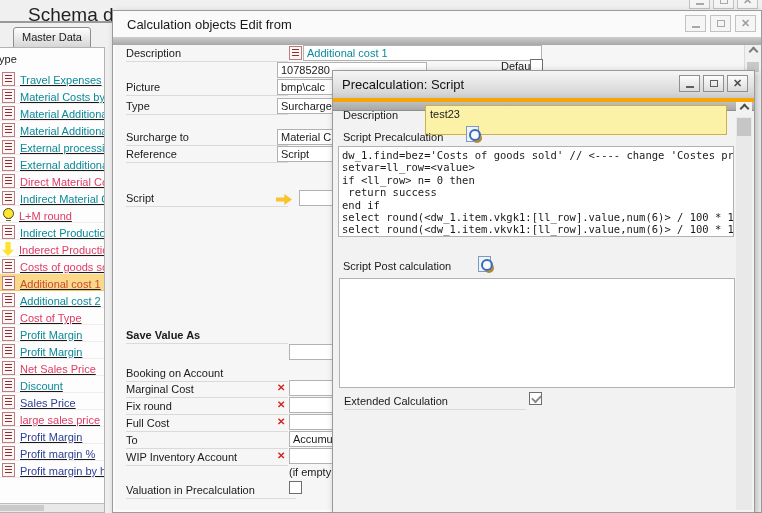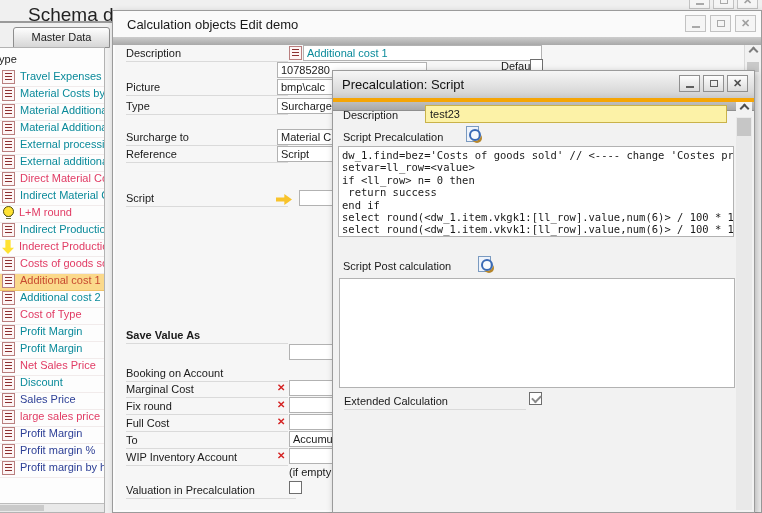--- a/index.html
+++ b/index.html
@@ -15,29 +15,29 @@
           display:flex; align-items:center; justify-content:center; position:relative; }
   .wbtn .g-min { width:8px; height:2px; background:#a9a9a9; margin-top:6px; }
   .wbtn .g-max { width:8px; height:7px; border:1.5px solid #a9a9a9; }
   .wbtn .g-close { color:#a0a0a0; font-size:11px; font-weight:bold; line-height:1; }
   .wbtn.dark { background:linear-gradient(#fdfdfd,#dcdcdc); border-color:#8f8f8f; }
   .wbtn.dark .g-min { background:#5f5f5f; }
   .wbtn.dark .g-max { border-color:#5f5f5f; }
   .wbtn.dark .g-close { color:#4f4f4f; }
 
   
-  .tab { position:absolute; left:13px; top:27px; width:97px; height:21px;
+  .tab { position:absolute; left:13px; top:27px; width:78px; height:21px;
          background:linear-gradient(#fefefe,#d6d6d6); border:1px solid #8e8e8e;
          border-radius:3px 3px 0 0; text-align:center; line-height:19px; }
   .side-panel { position:absolute; left:-2px; top:47px; width:107px; height:466px;
                 background:#fdfdfd; border:1px solid #b3b3b3; overflow:hidden; }
   .list-header { position:absolute; left:-6px; top:5px; color:#222; }
   .schema-list { position:absolute; left:0; top:22px; right:0; }
-  .row { height:17px; display:flex; align-items:flex-start; gap:5px; padding-left:3px;
-         white-space:nowrap; border-bottom:1px solid #f1ebeb; }
+  .row { height:17px; display:flex; align-items:flex-end; gap:5px; padding-left:3px;
+         white-space:nowrap; border-bottom:1px solid #f1ebeb;text-decoration:underline; }
   .row.selected { background:#fbd98b; border-bottom-color:#eec368; }
   .c-teal { color:#0a8a9a; } .c-red { color:#e13b64; } .c-navy { color:#2d3f96; }
   .c-sel  { color:#c74a30; }
   .hscroll { position:absolute; left:0; right:0; bottom:0; height:9px; background:#e9e9e9;
              border-top:1px solid #bdbdbd; }
   .hscroll .thumb { position:absolute; left:1px; top:1px; width:44px; bottom:1px; background:#cacaca; }
 
   
   .icon-doc { width:13px; height:14px; flex:0 0 13px; background:#fdf5f5;
               border:1px solid #b97f7f; position:relative; }
@@ -88,21 +88,21 @@
   .vscroll1 .thumb { position:absolute; left:2px; right:2px; top:17px; height:10px; background:#c9c9c9; }
 
   
   #precalc-dialog { left:332px; top:70px; width:423px; height:443px; background:#f2f2f2; }
   #precalc-dialog .titlebar { position:absolute; left:0; top:0; right:0; height:40px;
         background:linear-gradient(#f6f6f6 0%,#d8d8d8 55%,#a8a8a8 100%); border-bottom:1px solid #8f8f8f; }
   #precalc-dialog .titlebar .title { position:absolute; left:9px; top:6px; font-size:13px; color:#111; }
   #precalc-dialog .controls { position:absolute; right:6px; top:4px; display:flex; gap:3px; }
   .accent { position:absolute; left:0; right:0; top:27px; height:4px; background:#f5a506; }
   .ylabel { position:absolute; white-space:nowrap; }
-  .yinput { position:absolute; background:#fcf2a7; border:1px solid #c9b24a; height:18px;
+  .yinput { position:absolute; background:#fcf2a7; border:1px solid #c9b24a; height:30px;
             padding:2px 4px; line-height:13px; }
   .codebox { position:absolute; background:#fff; border:1px solid #b2b2b2; overflow:hidden;
              font-size:10.5px; line-height:12.4px; padding:2px 3px; white-space:pre; }
   .vscroll2 { position:absolute; right:2px; top:31px; bottom:2px; width:16px; background:#e9e9e9; }
   .vscroll2 .up { height:15px; display:flex; justify-content:center; background:#f2f2f2; }
   .vscroll2 .up .chev-up { border-color:#4f4f4f; }
   .vscroll2 .thumb { position:absolute; left:1px; right:1px; top:16px; height:18px; background:#c6c6c6; }
 
   .teal-text { color:#0a8a9a; }
   .underline-180 { width:182px; }
@@ -249,21 +249,21 @@
         <span class="lbl c-navy">Profit margin by ho</span>
       </div>
     </div>
   <div class="hscroll">
     <div class="thumb"></div>
   </div>
 </div>
 
 <div class="dialog" id="edit-dialog">
   <div class="titlebar">
-    <span class="title">Calculation objects Edit demo</span>
+    <span class="title">Calculation objects Edit from</span>
     <span class="controls">
       <span class="wbtn">
           <span class="g-min"></span>
         </span>
       <span class="wbtn">
           <span class="g-max"></span>
         </span>
       <span class="wbtn">
           <span class="g-close">✕</span>
         </span>

